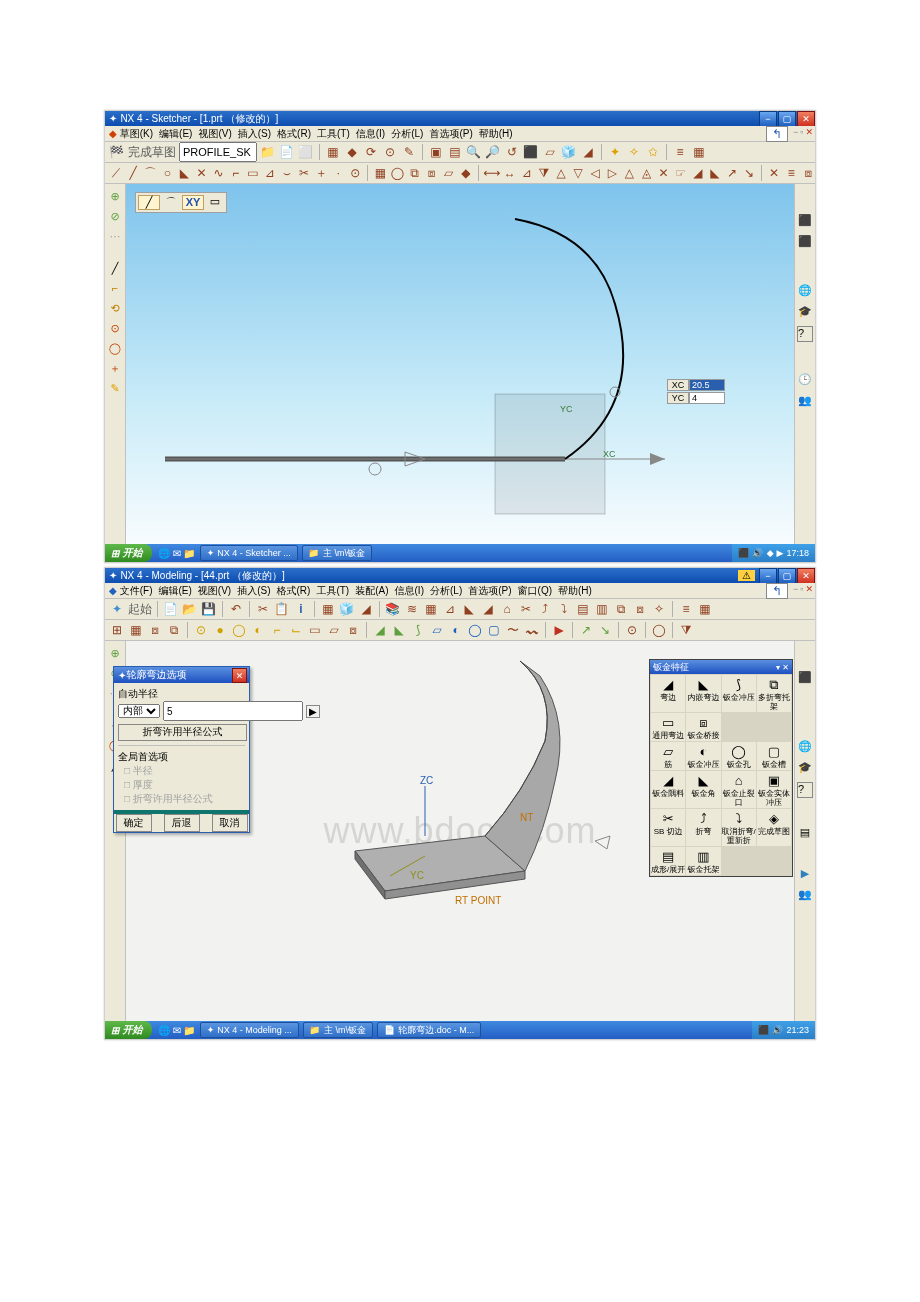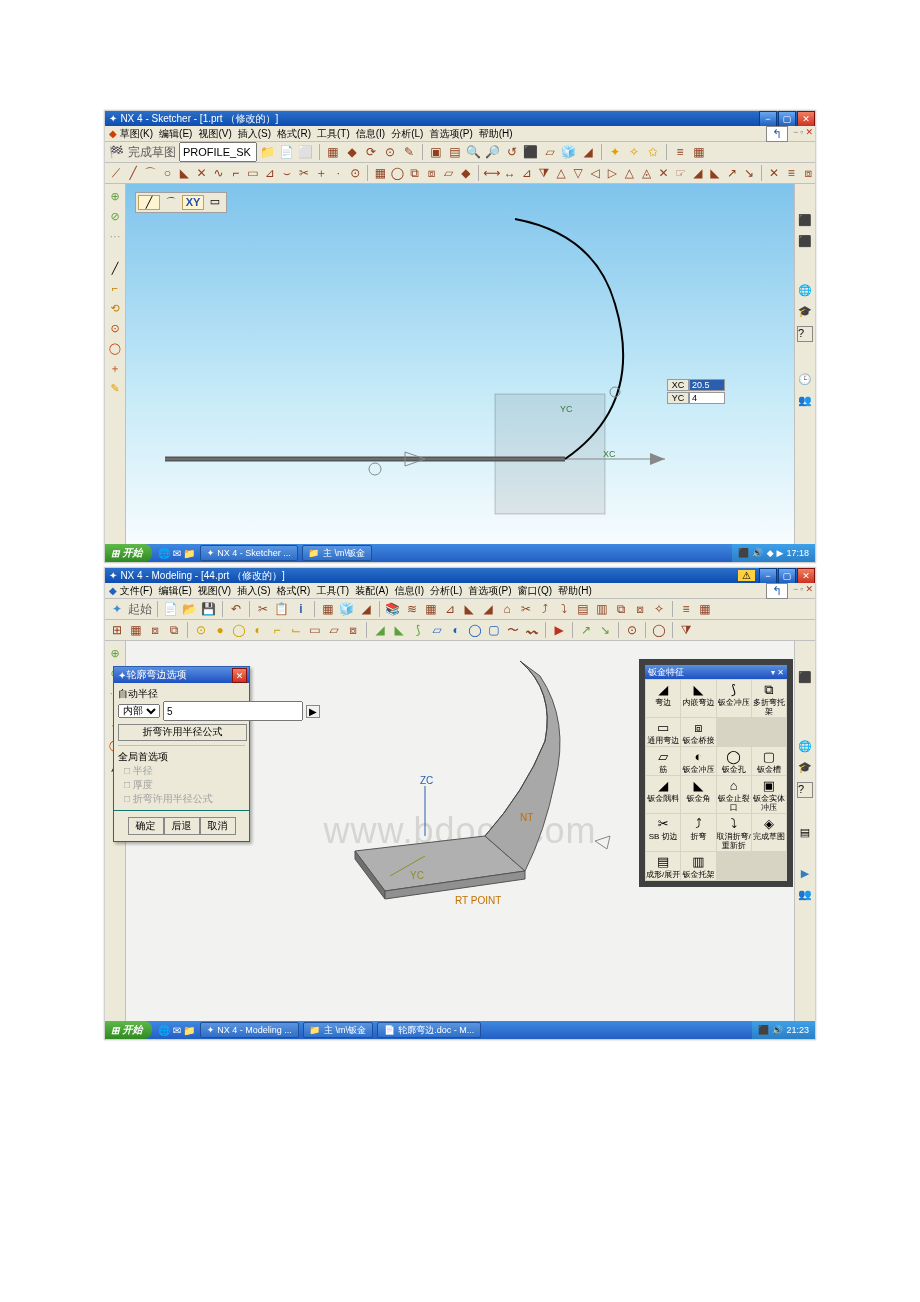--- a/index.html
+++ b/index.html
@@ -181,29 +181,29 @@
   .dlg select, .dlg input[type=text] {
     font-size:10px; height:14px;
   }
   .dlg .wbtn {
     display:block; width:100%; height:15px;
     background:#ece9d8; border:1px solid #888;
     text-align:center; line-height:13px;
   }
   .dlg-sep { border-top:1px solid #c0c0c0; margin:4px 0; }
   .dlg .chk { color:#a0a0a0; margin-left:6px; }
-  .dlg-foot { display:flex; justify-content:center; gap:0; padding:6px 0; border-top:1px solid #0f766e; }
+  .dlg-foot { display:flex; justify-content:center; gap:12px; padding:0 0; border-top:4px solid #0f766e; }
   .dlg-foot .btn {
     width:34px; height:16px; background:#ece9d8; border:1px solid #888;
     font-size:10px; display:flex;align-items:center;justify-content:center;
   }
   
   .panel {
     position:absolute; right:22px; top:18px; width:142px;
-    background:#0ea5e9; border:6px solid #404040;
+    background:#0ea5e9; border:1px solid #404040;
     font-size:9px; text-align:center;
   }
   .panel-title {
     height:14px; background:linear-gradient(to bottom,#5a90e0,#1e50c0);
     color:#fff; display:flex;align-items:center;justify-content:space-between;
     padding:0 3px;
   }
   .panel-grid {
     display:grid; grid-template-columns:repeat(4,1fr);
     gap:1px; background:#d8d4c4; padding:1px;

